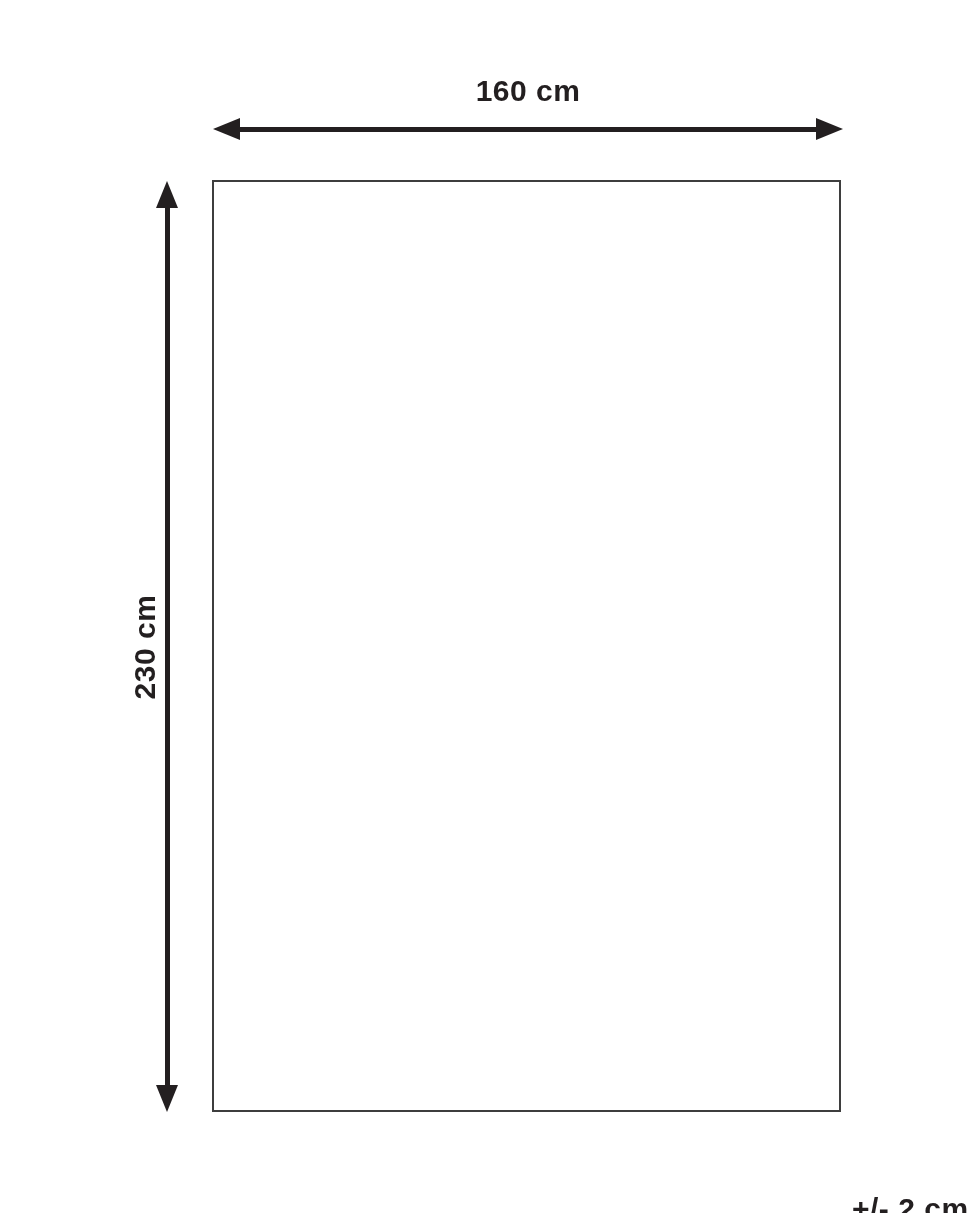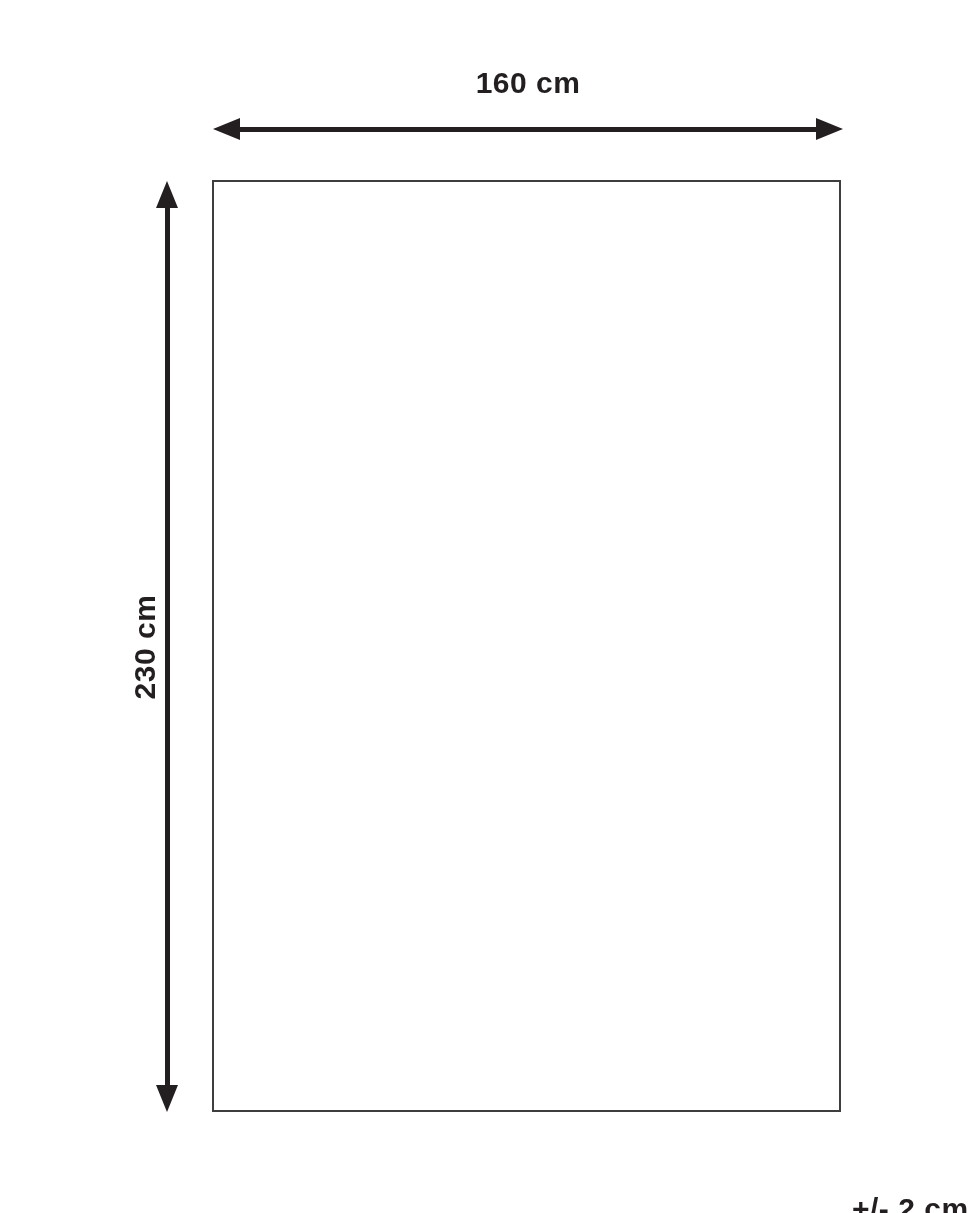--- a/index.html
+++ b/index.html
@@ -57,21 +57,21 @@
     left: 816px;
     top: 118px;
     width: 0;
     height: 0;
     border-top: 11px solid transparent;
     border-bottom: 11px solid transparent;
     border-left: 27px solid #231f20;
   }
   .width-label {
     left: 213px;
-    top: 66px;
+    top: 74px;
     width: 630px;
     text-align: center;
   }
   
   .v-arrow-line {
     position: absolute;
     left: 165px;
     top: 200px;
     width: 5px;
     height: 892px;

